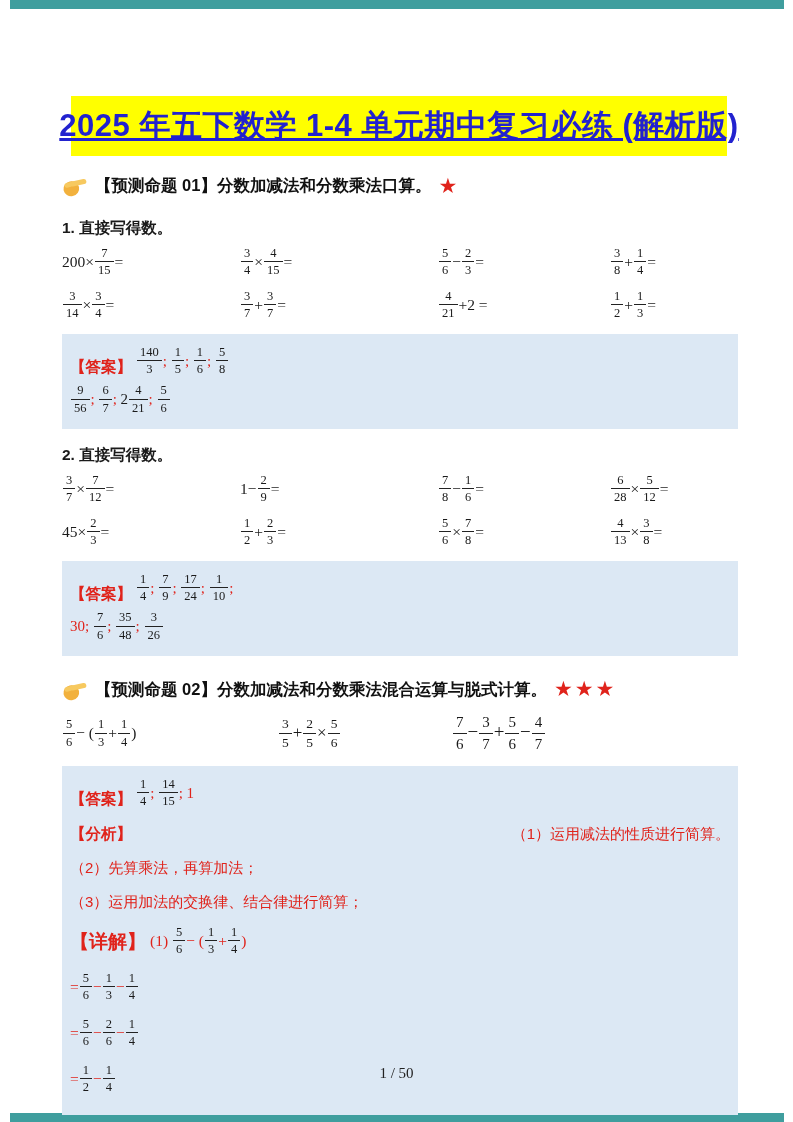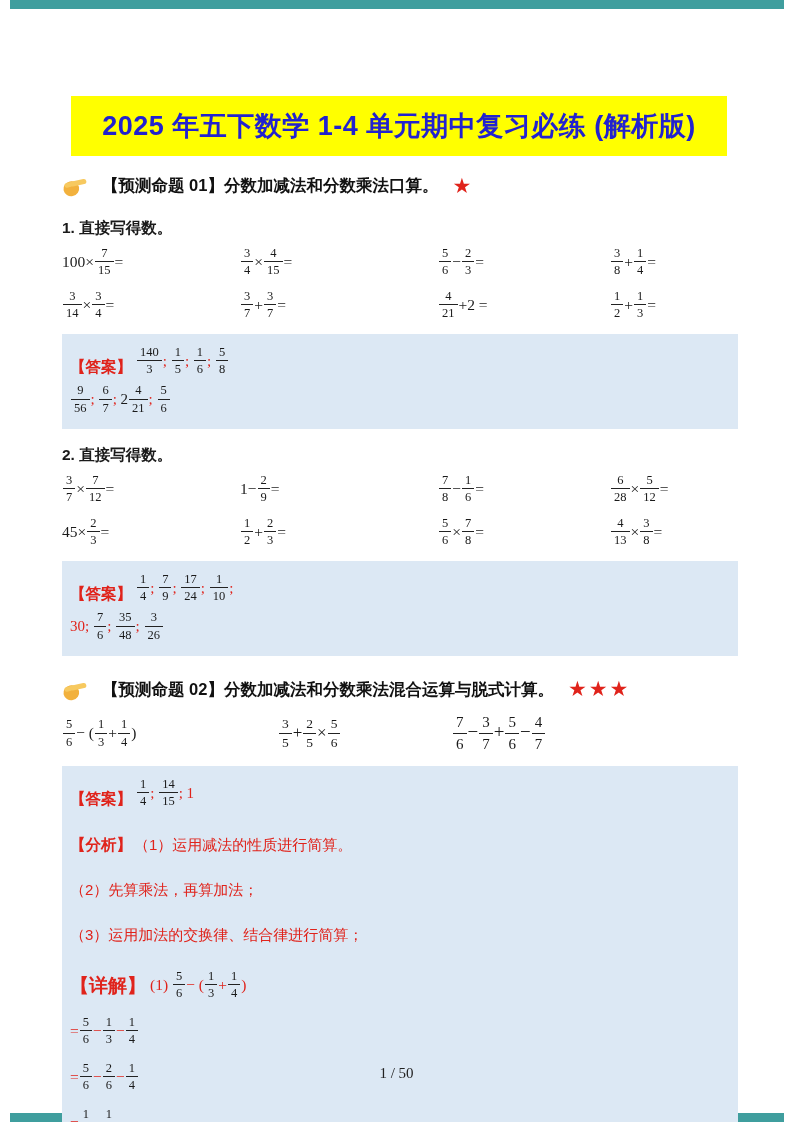--- a/index.html
+++ b/index.html
@@ -12,46 +12,47 @@
   .edge-bar.bottom{bottom:0;}
   .content{position:absolute;top:0;left:62px;width:676px;}
 
   
   .title-box{
     margin:96px 0 0 9px;width:656px;height:60px;
     background:var(--title-bg,#ffff00);
     display:flex;align-items:center;justify-content:center;
   }
   .title-box .title-text{
-    color:var(--title-blue,#2222cf);font-size:27px;font-weight:bold;letter-spacing:0.5px;
+    color:var(--title-blue,#2222cf);font-size:31px;font-weight:bold;letter-spacing:0.5px;
     white-space:nowrap;
+    text-decoration:underline;
   }
 
   
-  .sec-heading{display:flex;align-items:center;gap:14px;margin-top:14px;height:32px;}
+  .sec-heading{display:flex;align-items:center;gap:7px;margin-top:14px;height:32px;}
   .sec-heading .h-label{font-size:16.5px;font-weight:bold;color:#111;}
   .stars{color:var(--accent-red,#e0231b);font-size:21px;letter-spacing:2px;line-height:1;position:relative;top:-1px;}
 
   .q-label{font-size:15.5px;font-weight:bold;margin-top:14px;height:24px;line-height:24px;}
 
   
   .math{font-family:"Liberation Serif",serif;font-size:15.5px;line-height:1;white-space:nowrap;}
   .frac{display:inline-block;text-align:center;vertical-align:middle;position:relative;top:-1px;padding:0 1px;}
   .frac .num{display:block;font-size:12.5px;line-height:1.15;padding:0 3px 1px;}
   .frac .den{display:block;font-size:12.5px;line-height:1.2;border-top:1.2px solid #222;padding:1px 3px 0;}
   .red{color:var(--accent-red,#e0231b);}
 
   .calc-row{display:grid;grid-template-columns:178px 198px 172px auto;align-items:center;height:40px;margin-top:3px;}
 
   
   .ans-box{background:var(--answer-bg,#dce8f4);margin-top:8px;padding:6px 8px;}
   .ans-line{margin:6px 0;display:flex;align-items:flex-end;min-height:30px;}
   .ans-line .label{font-size:15.5px;font-weight:bold;margin-right:4px;}
   .ans-line .math{font-size:15px;}
-  .analysis-line{margin:24px 0;font-size:15px;line-height:21px;display:flex;align-items:center;}
+  .analysis-line{margin:13px 0;font-size:15px;line-height:21px;display:flex;align-items:center;justify-content:space-between;}
   .analysis-line .label{font-size:15.5px;font-weight:bold;margin-right:2px;}
   .detail-step{margin:12px 0;min-height:34px;display:flex;align-items:center;}
 
   
   .tuoshi-row{display:grid;grid-template-columns:216px 174px auto;align-items:center;height:42px;margin-top:8px;}
   .tuoshi-row .math:nth-child(2){font-size:17px;}
   .tuoshi-row .math:nth-child(2) .num,.tuoshi-row .math:nth-child(2) .den{font-size:13.5px;}
   .tuoshi-row .math:nth-child(3){font-size:19px;}
   .tuoshi-row .math:nth-child(3) .num,.tuoshi-row .math:nth-child(3) .den{font-size:15px;}
 
@@ -80,21 +81,21 @@
         <rect x="3" y="7" width="9" height="5" rx="2.5" fill="#f7c95f"></rect>
       </g>
     </svg>
     <span class="h-label">【预测命题 01】分数加减法和分数乘法口算。</span>
     <span class="stars">★</span>
   </div>
 
   <div class="q-label">1. 直接写得数。</div>
 
   <div class="calc-row">
-    <span class="math"><span>100×</span><span class="frac"><span class="num">7</span><span class="den">15</span></span><span>=</span></span>
+    <span class="math"><span>200×</span><span class="frac"><span class="num">7</span><span class="den">15</span></span><span>=</span></span>
     <span class="math"><span class="frac"><span class="num">3</span><span class="den">4</span></span><span>×</span><span class="frac"><span class="num">4</span><span class="den">15</span></span><span>=</span></span>
     <span class="math"><span class="frac"><span class="num">5</span><span class="den">6</span></span><span>−</span><span class="frac"><span class="num">2</span><span class="den">3</span></span><span>=</span></span>
     <span class="math"><span class="frac"><span class="num">3</span><span class="den">8</span></span><span>+</span><span class="frac"><span class="num">1</span><span class="den">4</span></span><span>=</span></span>
   </div>
   <div class="calc-row">
     <span class="math"><span class="frac"><span class="num">3</span><span class="den">14</span></span><span>×</span><span class="frac"><span class="num">3</span><span class="den">4</span></span><span>=</span></span>
     <span class="math"><span class="frac"><span class="num">3</span><span class="den">7</span></span><span>+</span><span class="frac"><span class="num">3</span><span class="den">7</span></span><span>=</span></span>
     <span class="math"><span class="frac"><span class="num">4</span><span class="den">21</span></span><span>+2 =</span></span>
     <span class="math"><span class="frac"><span class="num">1</span><span class="den">2</span></span><span>+</span><span class="frac"><span class="num">1</span><span class="den">3</span></span><span>=</span></span>
   </div>

